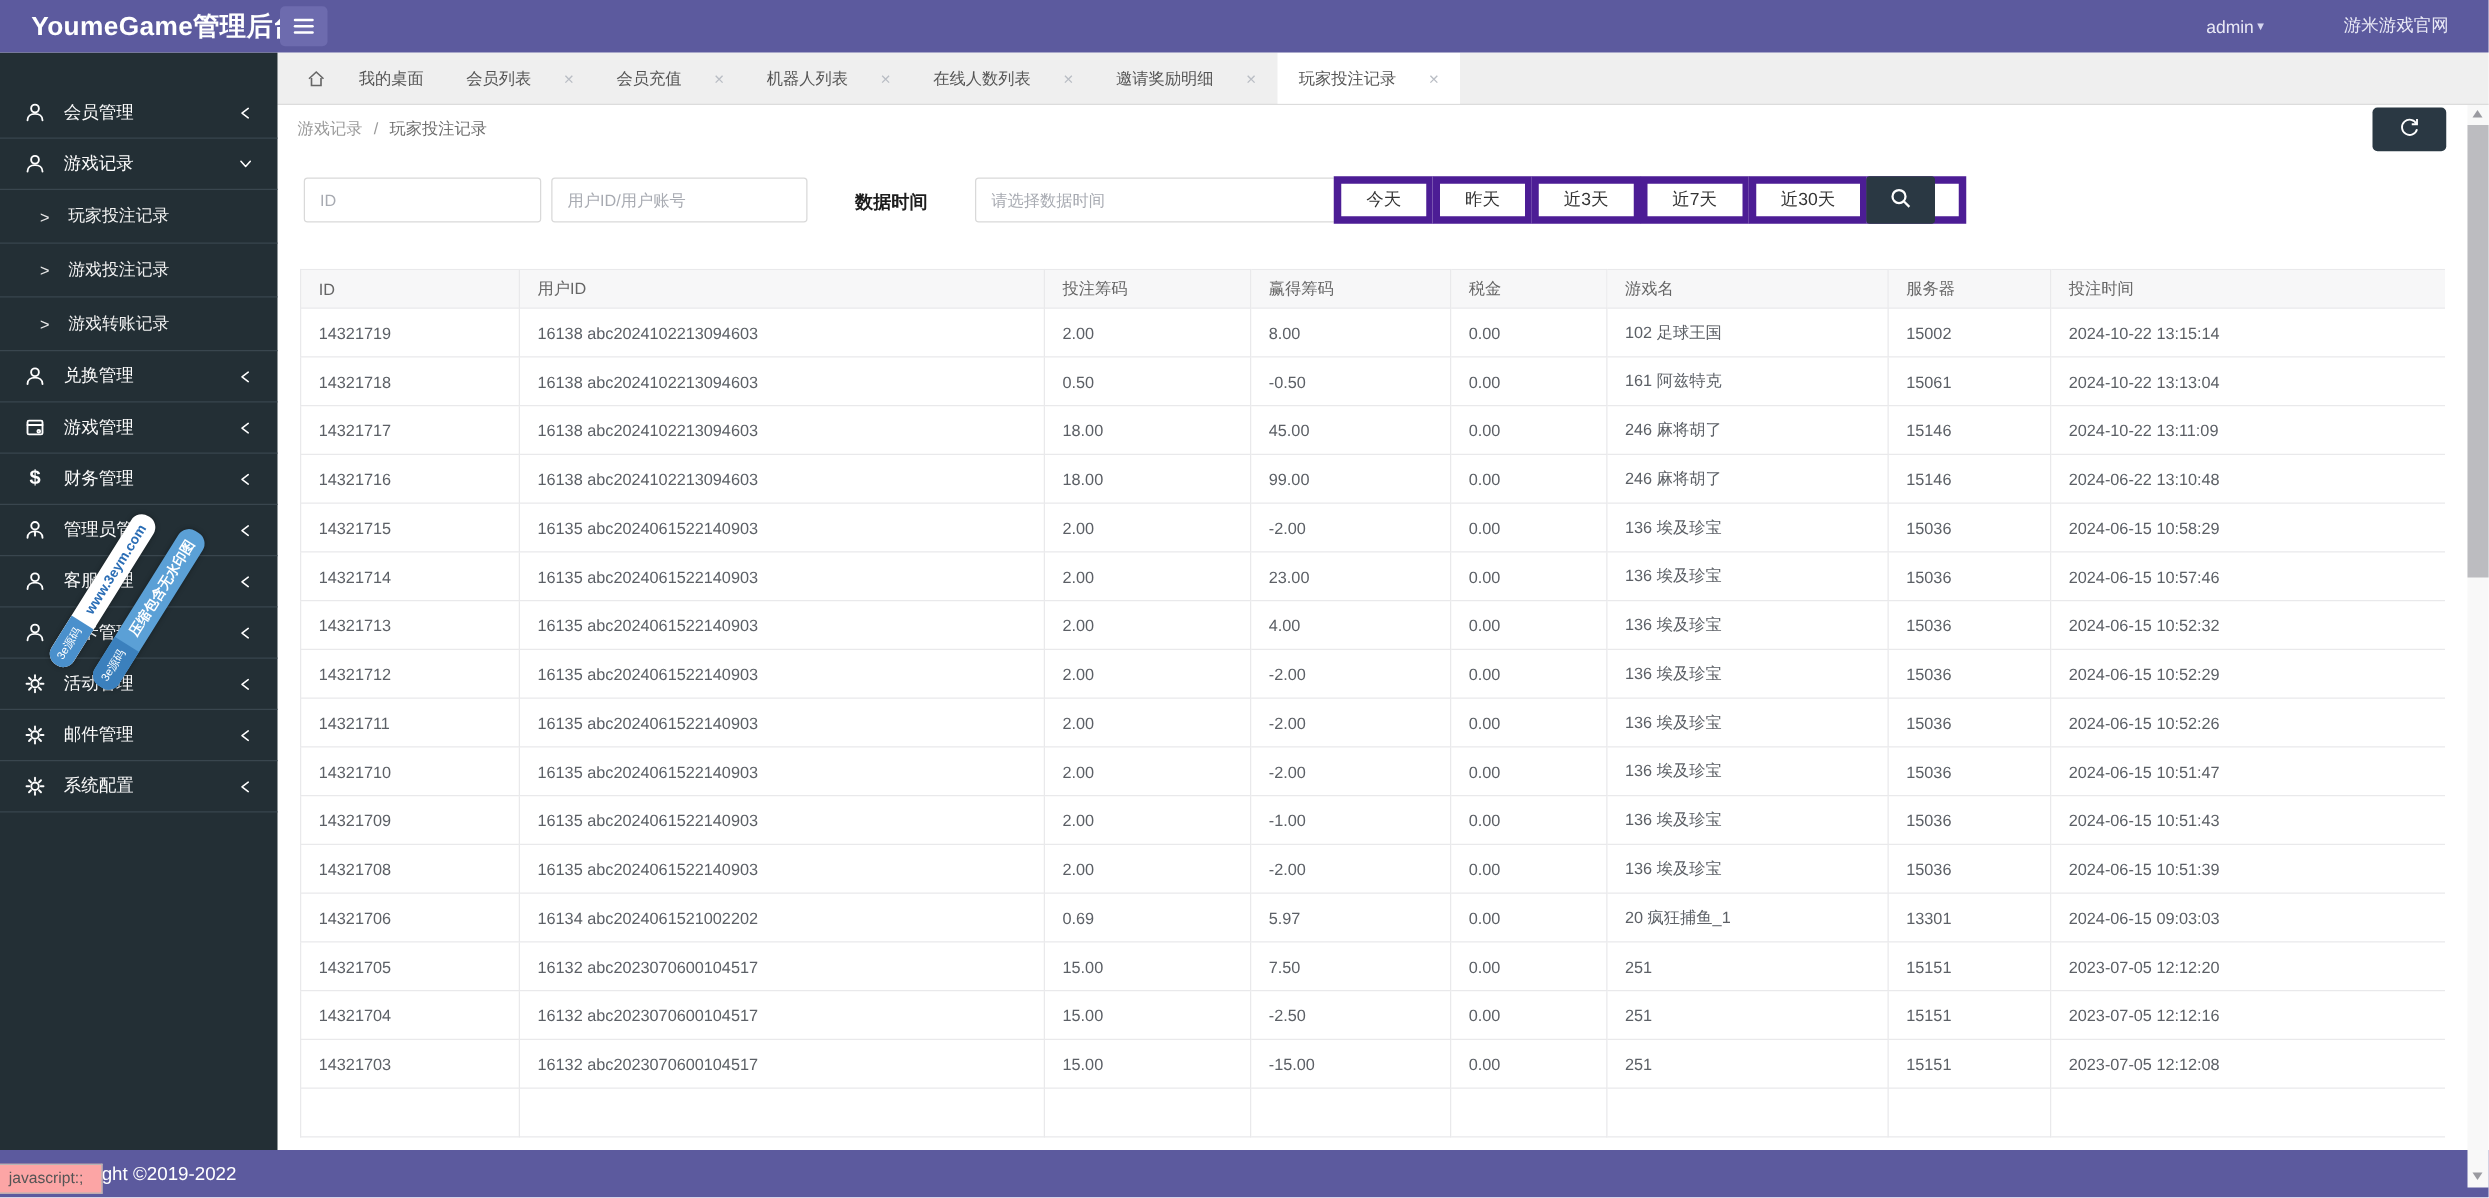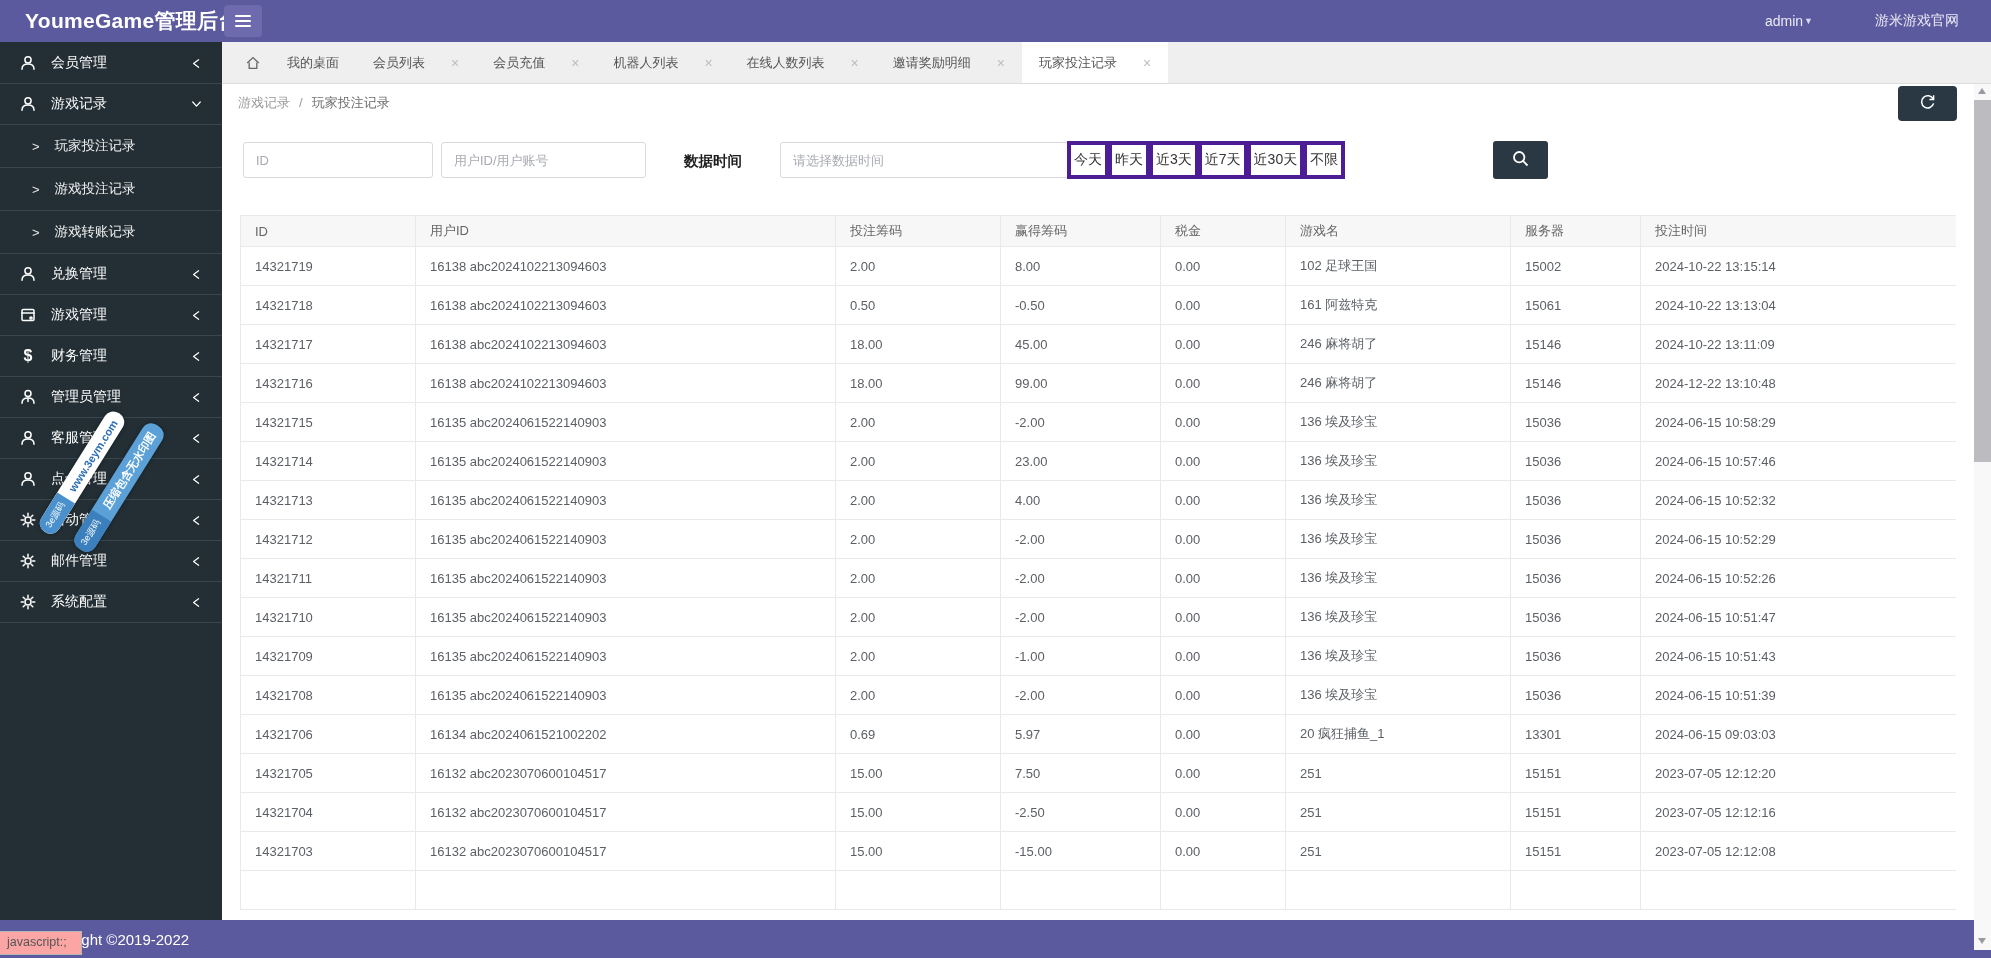--- a/index.html
+++ b/index.html
@@ -12,21 +12,21 @@
   .topbar{position:absolute;left:0;top:0;width:1991px;height:42px;background:#5c5a9e;display:flex;align-items:center;z-index:5;}
   .brand{color:#fff;font-size:21px;font-weight:bold;padding-left:25px;width:185px;letter-spacing:.3px;white-space:nowrap;}
   .burger{width:38px;height:32px;background:#6d6bae;border-radius:4px;margin-left:14px;display:flex;flex-direction:column;justify-content:center;align-items:center;gap:3px;cursor:pointer;}
   .burger i{display:block;width:16px;height:2px;background:#fff;border-radius:1px;}
   .topbar-right{margin-left:auto;display:flex;align-items:center;gap:34px;padding-right:32px;color:#e9e9f6;font-size:14px;}
   .admin-menu{display:flex;align-items:center;gap:1px;cursor:pointer;}
   .caret{font-size:9px;color:#d6d6ef;}
   .site-link{cursor:pointer;margin-left:28px;}
   
   .sidebar{position:absolute;left:0;top:42px;width:222px;height:878px;background:#232f35;z-index:4;}
-  .menu{padding-top:1px;}
+  .menu{padding-top:28px;}
   .side-item{height:40px;border-bottom:1px solid #39464e;display:flex;align-items:center;padding:0 18px;color:#fcfcfc;font-size:14px;cursor:pointer;}
   .side-item .ic{width:20px;height:18px;margin-right:13px;display:flex;align-items:center;justify-content:center;}
   .side-item .lbl{flex:1;}
   .side-item .chev{display:flex;align-items:center;}
   .glyph-dollar{color:#fff;font-size:16px;font-weight:bold;}
   .sub-item{height:42px;border-bottom:1px solid #39464e;display:flex;align-items:center;padding:0 18px 0 32px;color:#f2f2f2;font-size:13.5px;cursor:pointer;}
   .sub-item .arrow{margin-right:15px;font-size:13px;color:#e8e8e8;}
   
   .wm{position:absolute;z-index:10;transform:rotate(-58deg);display:flex;align-items:stretch;white-space:nowrap;border-radius:10px;overflow:hidden;box-shadow:0 0 4px rgba(0,0,0,.35);}
   .wm .chip{font-size:9px;padding:4px 6px;color:#fff;display:flex;align-items:center;}
@@ -48,21 +48,21 @@
   .crumb-current{color:#6d6d6d;}
   .refresh-btn{position:absolute;left:1898px;top:86px;width:59px;height:35px;background:#2a3843;border-radius:4px;display:flex;align-items:center;justify-content:center;cursor:pointer;z-index:6;}
   
   .inp{position:absolute;height:36px;border:1px solid #d9d9d9;border-radius:3px;box-sizing:border-box;padding:0 12px;font-size:13px;color:#333;outline:none;background:#fff;font-family:inherit;z-index:2;}
   .inp::placeholder{color:#a8abb2;}
   #id-input{left:243px;top:142px;width:190px;}
   #user-input{left:441px;top:142px;width:205px;}
   .date-label{position:absolute;left:684px;top:152px;font-size:14.5px;font-weight:bold;color:#1d1d1d;z-index:2;}
   #date-input{left:752px;top:142px;width:312px;margin-left:28px;}
   .range-group{position:absolute;left:1067px;top:141px;display:flex;z-index:2;}
-  .range-btn{height:38px;box-sizing:border-box;border:4px solid #4c1d95;background:#fff;color:#333;font-size:14px;padding:0 3px;margin-left:-1px;cursor:pointer;font-family:inherit;}
+  .range-btn{height:38px;box-sizing:border-box;border:6px solid #4c1d95;background:#fff;color:#333;font-size:14px;padding:0 20px;margin-left:-1px;cursor:pointer;font-family:inherit;}
   .range-btn:first-child{margin-left:0;}
   .search-btn{position:absolute;left:1493px;top:141px;width:55px;height:38px;background:#2a3843;border:none;border-radius:3px;display:flex;align-items:center;justify-content:center;cursor:pointer;z-index:2;}
   
   .table-wrap{position:absolute;left:240px;top:215px;width:1716px;height:705px;overflow:hidden;z-index:2;}
   table{border-collapse:collapse;width:1716px;table-layout:fixed;}
   th,td{border:1px solid #e9e9eb;text-align:left;padding:0 4px 0 14px;font-size:13px;overflow:hidden;white-space:nowrap;}
   th{height:30px;background:#f7f7f8;color:#666;font-weight:normal;}
   td{height:38px;color:#5c6066;}
   
   .footer{position:absolute;left:0;top:920px;width:1991px;height:38px;background:#5c5a9e;display:flex;align-items:center;color:#fff;font-size:15px;padding-left:38px;box-sizing:border-box;z-index:12;}
@@ -398,21 +398,21 @@
           <td>2024-10-22 13:11:09</td>
         </tr>
         <tr>
           <td>14321716</td>
           <td>16138 abc2024102213094603</td>
           <td>18.00</td>
           <td>99.00</td>
           <td>0.00</td>
           <td>246 麻将胡了</td>
           <td>15146</td>
-          <td>2024-12-22 13:10:48</td>
+          <td>2024-06-22 13:10:48</td>
         </tr>
         <tr>
           <td>14321715</td>
           <td>16135 abc2024061522140903</td>
           <td>2.00</td>
           <td>-2.00</td>
           <td>0.00</td>
           <td>136 埃及珍宝</td>
           <td>15036</td>
           <td>2024-06-15 10:58:29</td>

